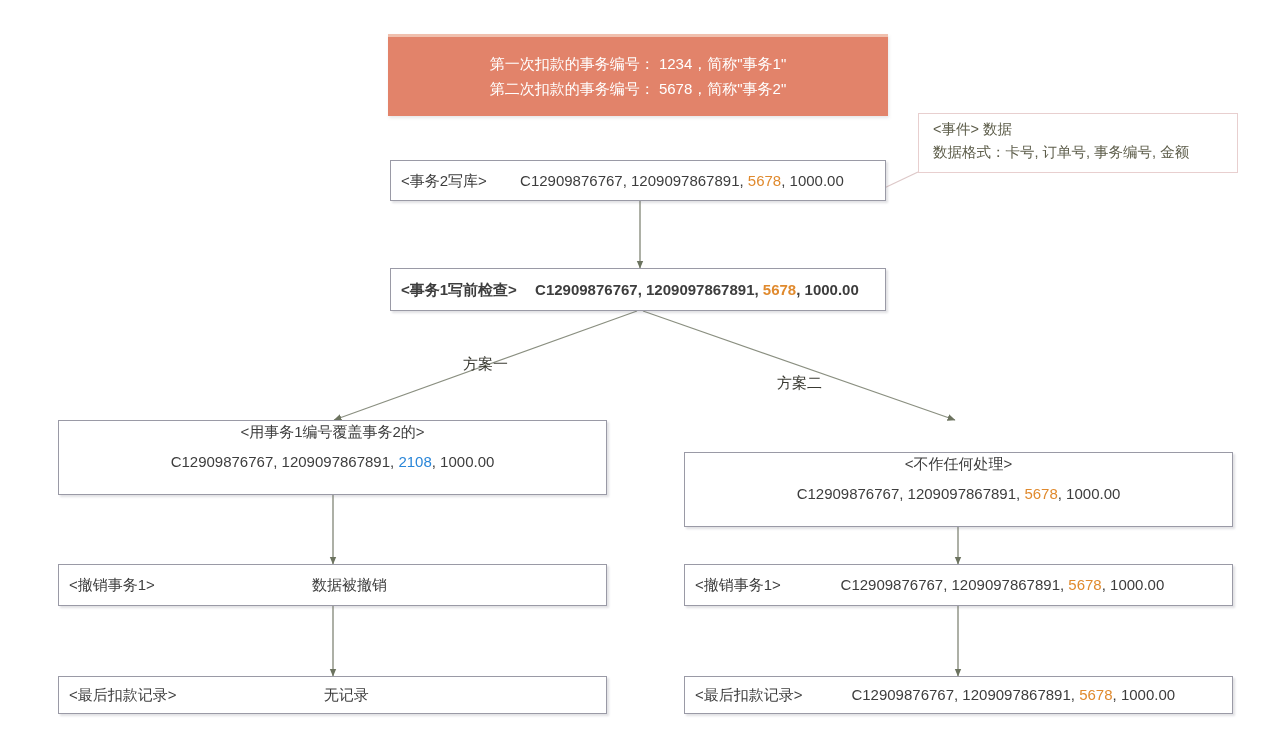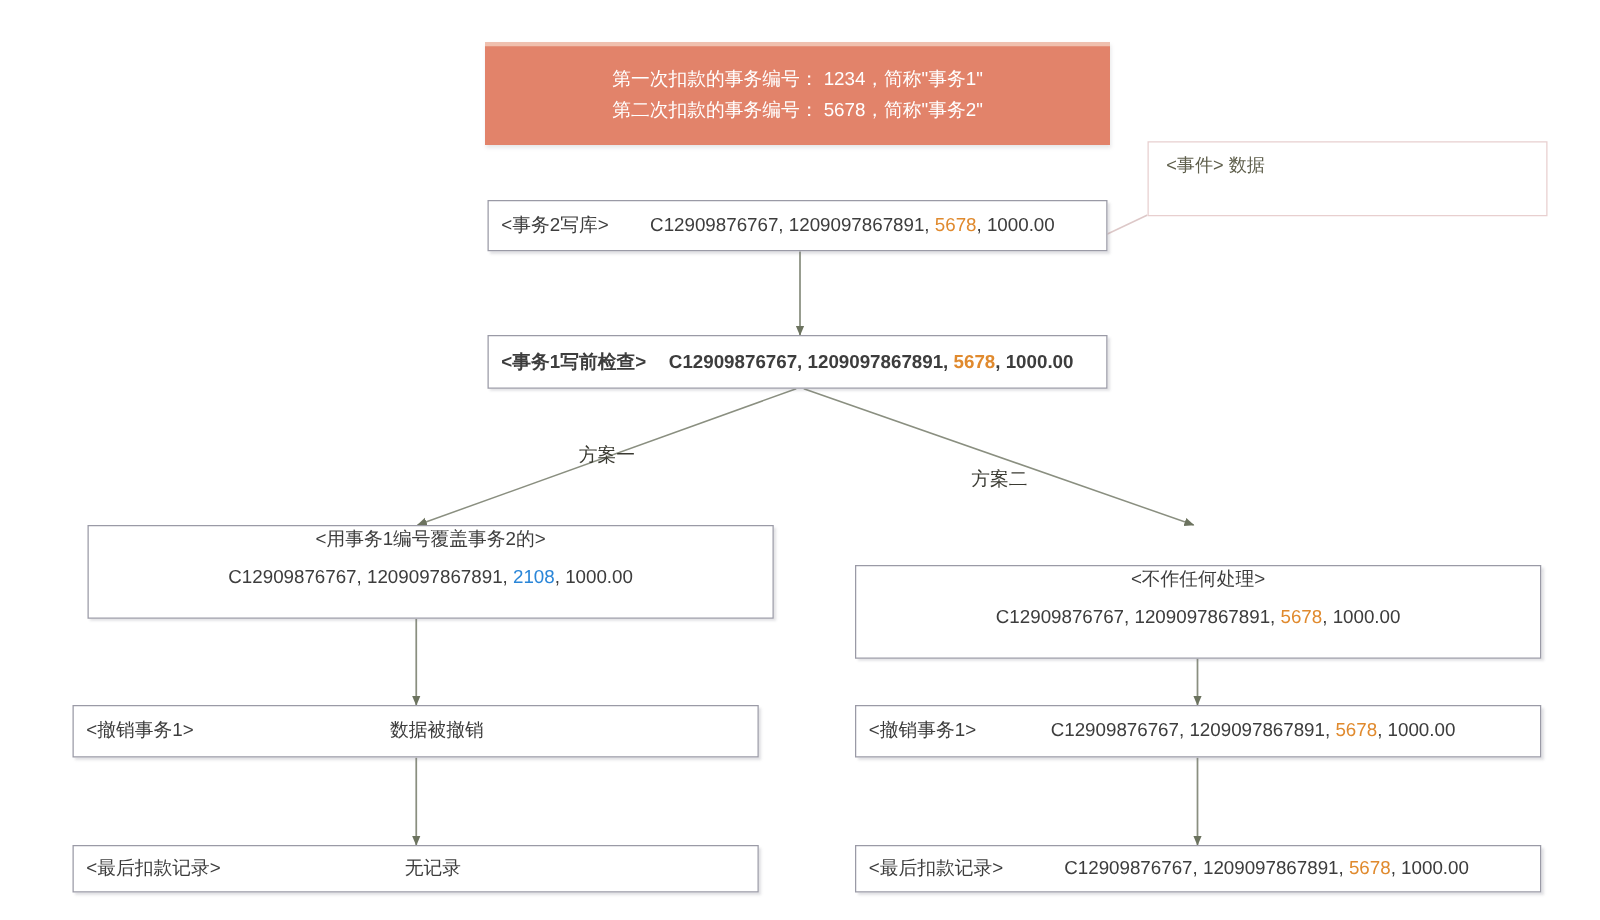--- a/index.html
+++ b/index.html
@@ -91,21 +91,21 @@
     position: absolute;
     background: #ffffff;
     border: 1px solid #e8cfcf;
     box-sizing: border-box;
     color: #5d5d4a;
     font-size: 14.5px;
     line-height: 1.6;
     padding: 8px 10px 8px 14px;
     display: flex;
     flex-direction: column;
-    justify-content: space-between;
+    justify-content: flex-end;
   }
   .callout .line { white-space: nowrap; }
 
   
   .branch-label {
     position: absolute;
     font-size: 15px;
     color: #3a3a32;
     white-space: nowrap;
     background: transparent;
@@ -147,40 +147,41 @@
     <line x1="918" y1="172" x2="880" y2="190" stroke="#ddc8c8" stroke-width="1.2"></line>
   </svg>
 
   <div class="banner" style="left:388px; top:34px; width:500px; height:82px;">
     <div class="line">第一次扣款的事务编号： 1234，简称"事务1"</div>
     <div class="line">第二次扣款的事务编号： 5678，简称"事务2"</div>
   </div>
 
   <div class="callout" style="left:918px; top:113px; width:320px; height:60px;">
     <div class="line">&lt;事件&gt; 数据</div>
+    <div class="line">数据格式：卡号, 订单号, 事务编号, 金额</div>
   </div>
 
   <div class="node" style="left:390px; top:160px; width:496px; height:41px;">
     <span class="tag">&lt;事务2写库&gt;</span>
     <span class="payload">
       <span class="tok-dark">C12909876767</span><span class="tok-dark">, </span><span class="tok-dark">1209097867891</span><span class="tok-dark">, </span><span class="tok-orange">5678</span><span class="tok-dark">, </span><span class="tok-dark">1000.00</span>
     </span>
   </div>
 
   <div class="node" style="left:390px; top:268px; width:496px; height:43px;font-weight:bold;">
     <span class="tag">&lt;事务1写前检查&gt;</span>
     <span class="payload">
       <span class="tok-dark">C12909876767</span><span class="tok-dark">, </span><span class="tok-dark">1209097867891</span><span class="tok-dark">, </span><span class="tok-orange">5678</span><span class="tok-dark">, </span><span class="tok-dark">1000.00</span>
     </span>
   </div>
 
   <div class="branch-label" style="left:463px; top:355px;">方案一</div>
   <div class="branch-label" style="left:777px; top:374px;">方案二</div>
 
-  <div class="node stacked" style="left:70px; top:420px; width:549px; height:75px;">
+  <div class="node stacked" style="left:58px; top:420px; width:549px; height:75px;">
     <div class="title-line">&lt;用事务1编号覆盖事务2的&gt;</div>
     <div class="payload" style="padding-right:0;">
       <span class="tok-dark">C12909876767</span><span class="tok-dark">, </span><span class="tok-dark">1209097867891</span><span class="tok-dark">, </span><span class="tok-blue">2108</span><span class="tok-dark">, </span><span class="tok-dark">1000.00</span>
     </div>
   </div>
 
   <div class="node stacked" style="left:684px; top:420px; width:549px; height:75px;margin-top:32px;">
     <div class="title-line">&lt;不作任何处理&gt;</div>
     <div class="payload" style="padding-right:0;">
       <span class="tok-dark">C12909876767</span><span class="tok-dark">, </span><span class="tok-dark">1209097867891</span><span class="tok-dark">, </span><span class="tok-orange">5678</span><span class="tok-dark">, </span><span class="tok-dark">1000.00</span>

